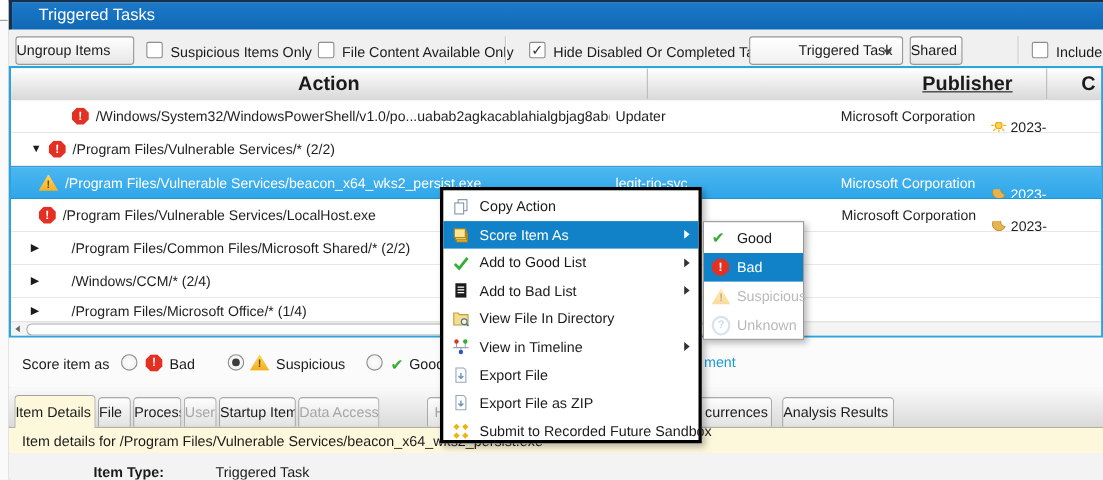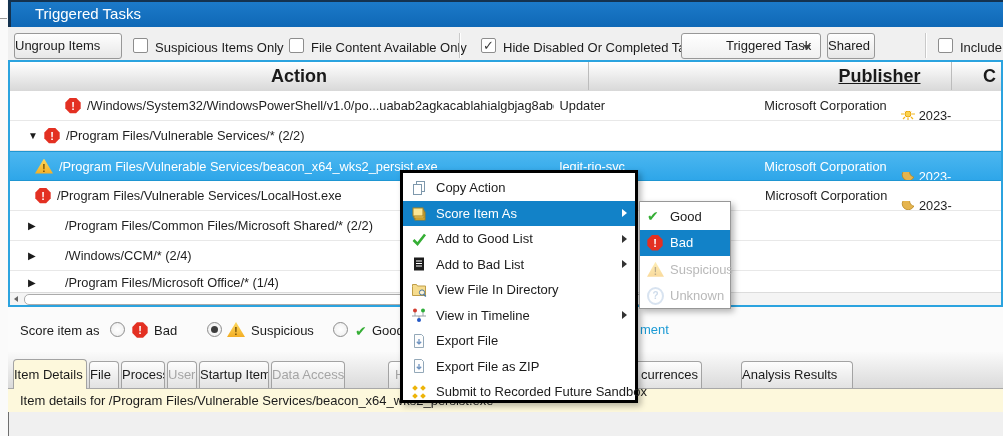--- a/index.html
+++ b/index.html
@@ -272,27 +272,31 @@
   <div class="abs" id="tabstrip">
     <div class="tab active" style="left:5px;width:74px;">Item Details</div>
     <div class="tab" style="left:81px;width:30px;">File</div>
     <div class="tab" style="left:113px;width:44px;">Process</div>
     <div class="tab disabled" style="left:159px;width:30px;">User</div>
     <div class="tab" style="left:191px;width:70px;">Startup Items</div>
     <div class="tab disabled" style="left:263px;width:74px;">Data Accessed</div>
     <div class="tab disabled" style="left:380px;width:160px;text-align:left;padding-left:6px;">H</div>
     <div class="tab" style="left:588px;width:106px;"></div>
     <div id="tab-occ-label">currences</div>
-    <div class="tab" style="left:733px;width:112px;margin-top:38px;">Analysis Results</div>
+    <div class="tab" style="left:703px;width:102px;margin-top:38px;">Analysis Results</div>
   </div>
 
   <div class="abs" id="creambar">
     <div class="txt">Item details for /Program Files/Vulnerable Services/beacon_x64_wks2_persist.exe</div>
   </div>
 
+  <div class="abs" id="bottombar">
+    <div class="k">Item Type:</div>
+    <div class="v">Triggered Task</div>
+  </div>
 
   <div class="abs" id="ctxmenu">
     <div class="mitem">
       <span class="mico">
           <svg width="16" height="16" viewBox="0 0 16 16">
             <rect x="5.5" y="1.5" width="8" height="10" fill="#fff" stroke="#7e98ac"></rect>
             <rect x="2.5" y="4.5" width="8" height="10" fill="#fff" stroke="#7e98ac"></rect>
           </svg>
         </span>
       <span class="mlabel">Copy Action</span>

